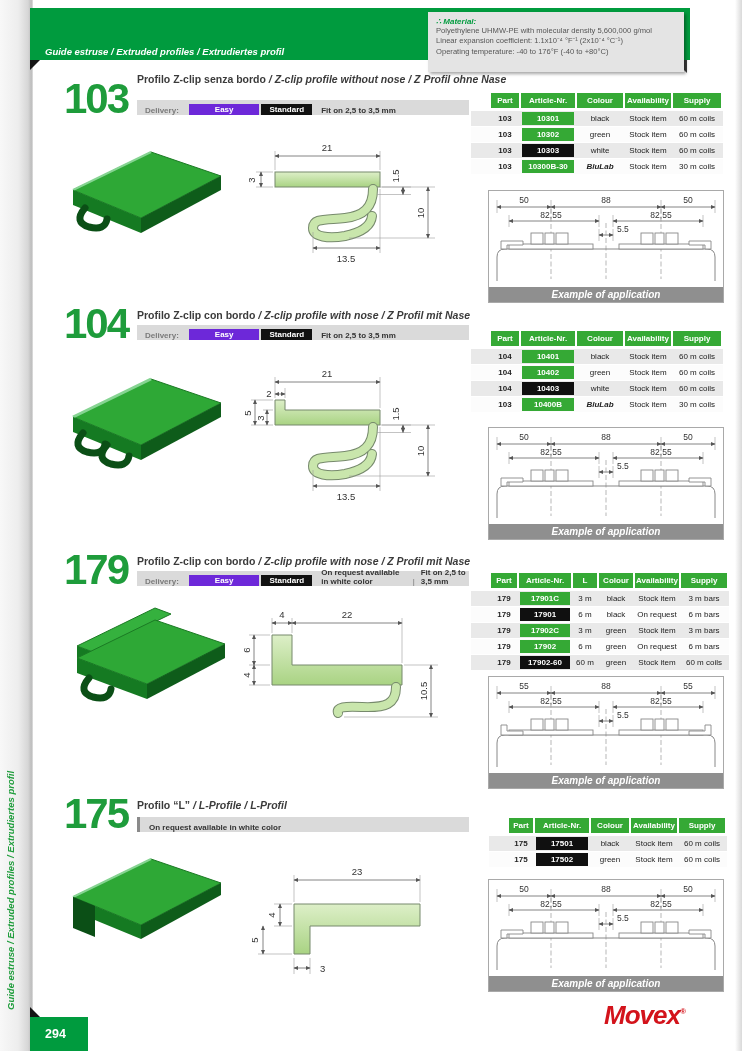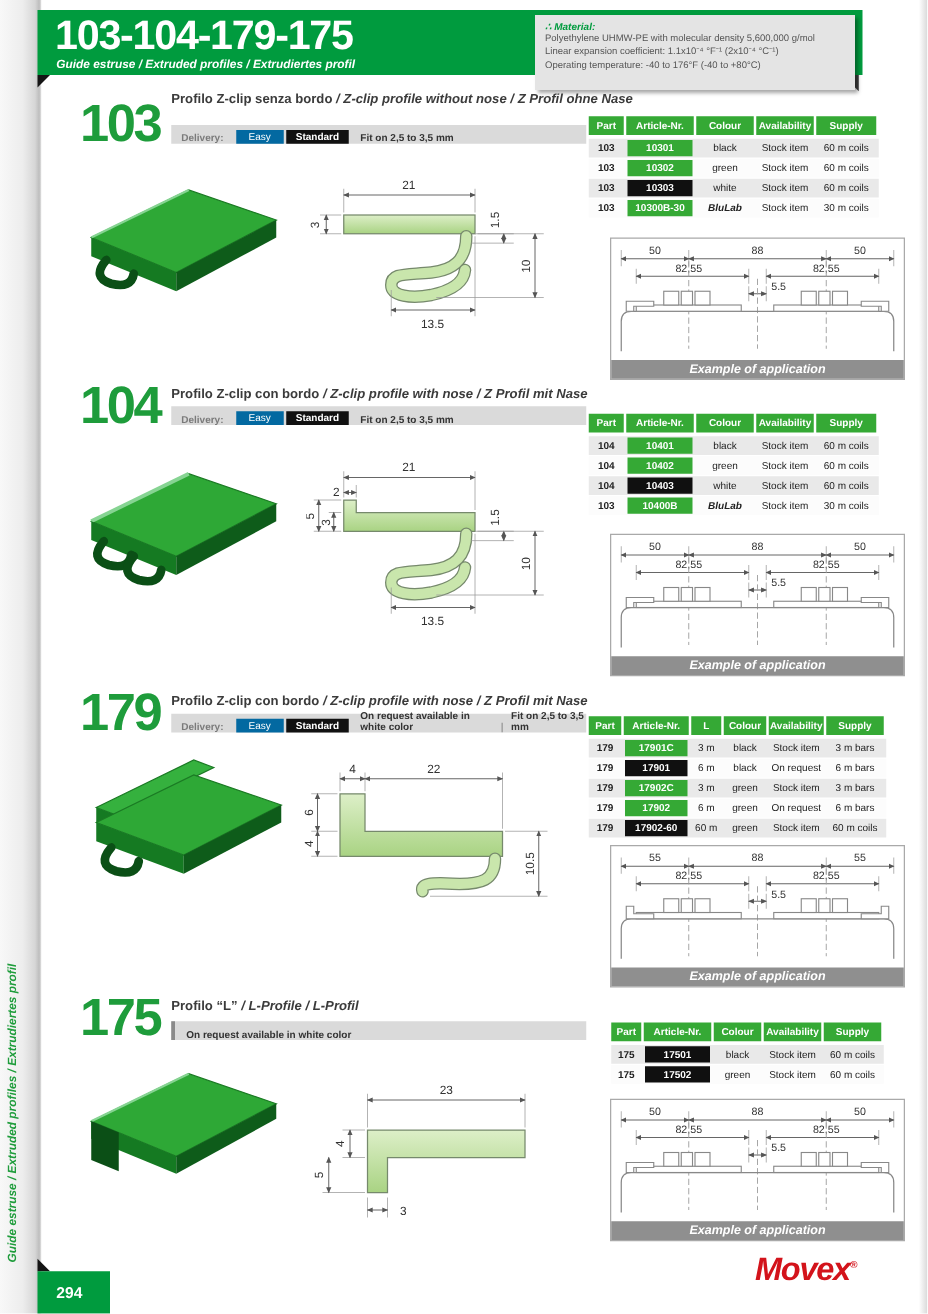--- a/index.html
+++ b/index.html
@@ -21,34 +21,34 @@
   .fold{position:absolute;width:0;height:0;}
   .fold-left{left:30px;top:60px;border-top:10px solid #151515;border-right:10px solid transparent;}
   .fold-right{left:674px;top:60px;border-top:13px solid #3d3d3d;border-left:13px solid transparent;}
   
   .secnum{position:absolute;left:64px;width:72px;font-size:42px;font-weight:bold;color:#1E9C3B;letter-spacing:-2px;line-height:1;}
   .sectitle{position:absolute;left:137px;font-size:10.5px;color:#3b3b3b;white-space:nowrap;}
   .sectitle .t-main{font-weight:bold;}
   .sectitle .t-rest{font-weight:bold;font-style:italic;}
   .secbar{position:absolute;left:137px;width:332px;height:15px;background:#dadada;display:flex;align-items:flex-end;font-size:8px;box-sizing:border-box;}
   .secbar .dlv{color:#7a7a7a;font-weight:bold;margin-left:8px;}
-  .b-easy{background:#0369a1;color:#fff;font-weight:normal;padding:1px 10px;margin-left:10px;}
+  .b-easy{background:#6d28d9;color:#fff;font-weight:bold;padding:1px 26px;margin-left:10px;}
   .b-std{background:#111;color:#fff;font-weight:bold;padding:1px 8px;margin-left:2px;}
   .secbar .note{font-weight:bold;color:#333;margin-left:9px;}
   .secbar .sep{color:#999;margin:0 6px;font-weight:bold;}
   .secbar.accent{border-left:3px solid #8a8a8a;}
   
   .tbl{position:absolute;display:flex;flex-direction:column;}
   .tr{display:flex;height:15px;line-height:15px;margin-bottom:1px;}
   .tr.head{margin-bottom:3px;}
   .tr.head > span{background:#35A935;color:#fff;font-weight:bold;font-size:8px;text-align:center;margin-right:2px;}
   .tr.row > span{font-size:8px;text-align:center;color:#222;margin-right:2px;}
   .tr.row:nth-child(even){background:#e9e9e9;}
   .tr.row:nth-child(odd){background:#fcfcfc;}
-  .w-part{width:28px;font-weight:bold;}
+  .w-part{width:28px;font-weight:bold;margin-left:20px;}
   .w-art{width:54px;}
   .w-col{width:46px;}
   .w-av{width:46px;}
   .w-sup{width:48px;}
   .t6 .w-part{width:26px}.t6 .w-art{width:52px}.t6 .w-len{width:24px}.t6 .w-col{width:34px}.t6 .w-av{width:44px}.t6 .w-sup{width:46px}
   .t5b .w-part{width:24px}.t5b .w-art{width:54px}.t5b .w-col{width:38px}.t5b .w-av{width:46px}.t5b .w-sup{width:46px}
   .badge{display:block;margin:1px;height:13px;line-height:13px;color:#fff;font-weight:bold;}
   .badge[data-color="green"]{background:#35A935;}
   .badge[data-color="black"]{background:#101010;}
   span[data-colour="BluLab"]{color:#3D7EC1;font-weight:bold;font-style:italic;}
@@ -90,21 +90,20 @@
         <stop offset="1" stop-color="#a9d383"></stop>
     </linearGradient>
   </defs>
 </svg>
 
 <div class="page">
   <div class="left-strip"></div>
   <div class="right-strip"></div>
 
   <div class="banner">
-    <div class="title">103-104-179-175</div>
     <div class="subtitle">Guide estruse / Extruded profiles / Extrudiertes profil</div>
   </div>
   <div class="fold fold-left"></div>
   <div class="fold fold-right"></div>
   <div class="material-box">
     <div class="mat-label"><span>∴</span>
       <span>Material:</span></div>
     <div class="mat-line">Polyethylene UHMW-PE with molecular density 5,600,000 g/mol</div>
     <div class="mat-line">Linear expansion coefficient: 1.1x10⁻⁴ °F⁻¹ (2x10⁻⁴ °C⁻¹)</div>
     <div class="mat-line">Operating temperature: -40 to 176°F (-40 to +80°C)</div>

